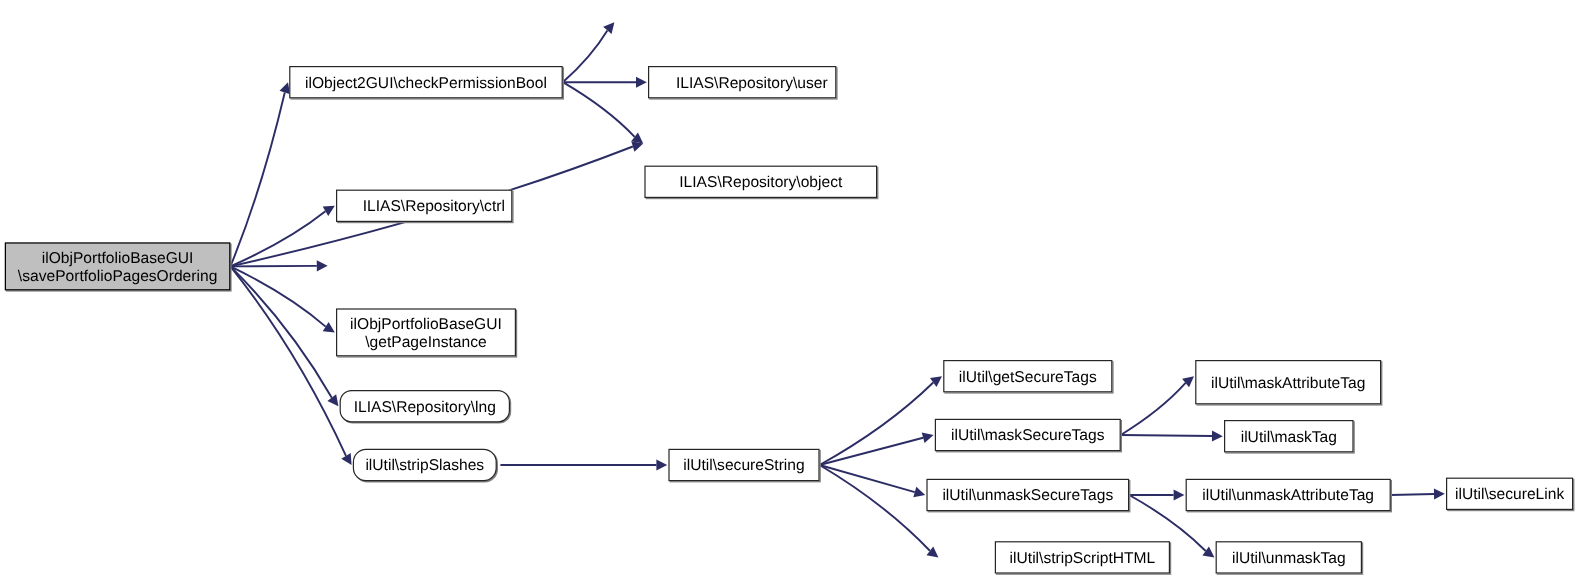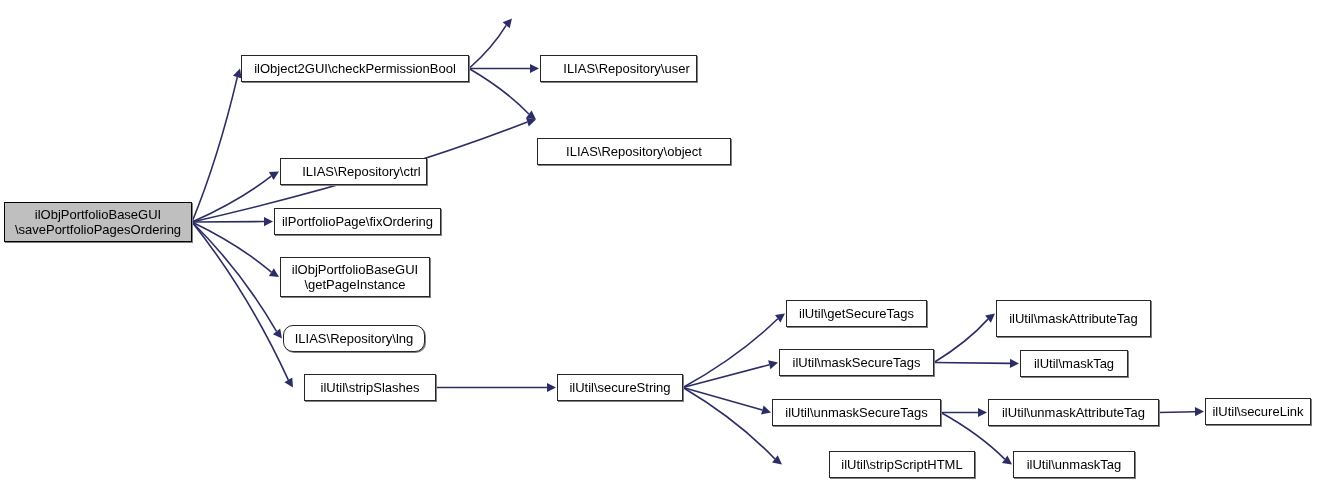--- a/index.html
+++ b/index.html
@@ -129,25 +129,24 @@
         <path d="M 1159 412.5 L 1195.0022213995155 411.6999506355663" fill="none" stroke="#2d2d66" stroke-width="1.6"></path>
         <polygon points="1204,411.5 1195.1044183910271,416.2988152535917 1194.900024408004,407.1010860175409" fill="#2d2d66"></polygon>
       </g>
     </svg>
 <div class="node root" style="left: 4px; top: 202px; width: 188px; height: 40px;">ilObjPortfolioBaseGUI
 \savePortfolioPagesOrdering</div>
     <div class="node" style="left: 241px; top: 55px; width: 228px; height: 27px;">ilObject2GUI\checkPermissionBool</div>
     <div class="node" style="left: 540px; top: 55px; width: 157px; height: 27px; padding-left: 16px;">ILIAS\Repository\user</div>
     <div class="node" style="left: 537px; top: 106px; width: 194px; height: 27px; margin-top: 32px;">ILIAS\Repository\object</div>
     <div class="node" style="left: 280px; top: 158px; width: 147px; height: 27px; padding-left: 16px;">ILIAS\Repository\ctrl</div>
-    <div class="node" style="left: 274px; top: 208px; width: 167px; height: 27px;">ilPortfolioPage\fixOrdering</div>
     <div class="node" style="left: 280px; top: 257px; width: 150px; height: 40px;">ilObjPortfolioBaseGUI
 \getPageInstance</div>
     <div class="node" style="left: 283px; top: 325px; width: 142px; height: 27px; border-radius: 10px;">ILIAS\Repository\lng</div>
-    <div class="node" style="left: 304px; top: 374px; width: 132px; height: 27px;">ilUtil\stripSlashes</div>
+    <div class="node" style="left: 294px; top: 374px; width: 120px; height: 27px; border-radius: 11px;">ilUtil\stripSlashes</div>
     <div class="node" style="left: 557px; top: 374px; width: 126px; height: 27px;">ilUtil\secureString</div>
     <div class="node" style="left: 786px; top: 300px; width: 141px; height: 27px;">ilUtil\getSecureTags</div>
     <div class="node" style="left: 772px; top: 399px; width: 169px; height: 27px;">ilUtil\unmaskSecureTags</div>
     <div class="node" style="left: 779px; top: 349px; width: 155px; height: 27px;">ilUtil\maskSecureTags</div>
     <div class="node" style="left: 829px; top: 451px; width: 146px; height: 27px;">ilUtil\stripScriptHTML</div>
     <div class="node" style="left: 996px; top: 300px; width: 155px; height: 37px;">ilUtil\maskAttributeTag</div>
     <div class="node" style="left: 1020px; top: 350px; width: 108px; height: 27px;">ilUtil\maskTag</div>
     <div class="node" style="left: 1013px; top: 451px; width: 122px; height: 27px;">ilUtil\unmaskTag</div>
     <div class="node" style="left: 988px; top: 399px; width: 171px; height: 27px;">ilUtil\unmaskAttributeTag</div>
     <div class="node" style="left: 1205px; top: 398px; width: 106px; height: 27px;">ilUtil\secureLink</div>

